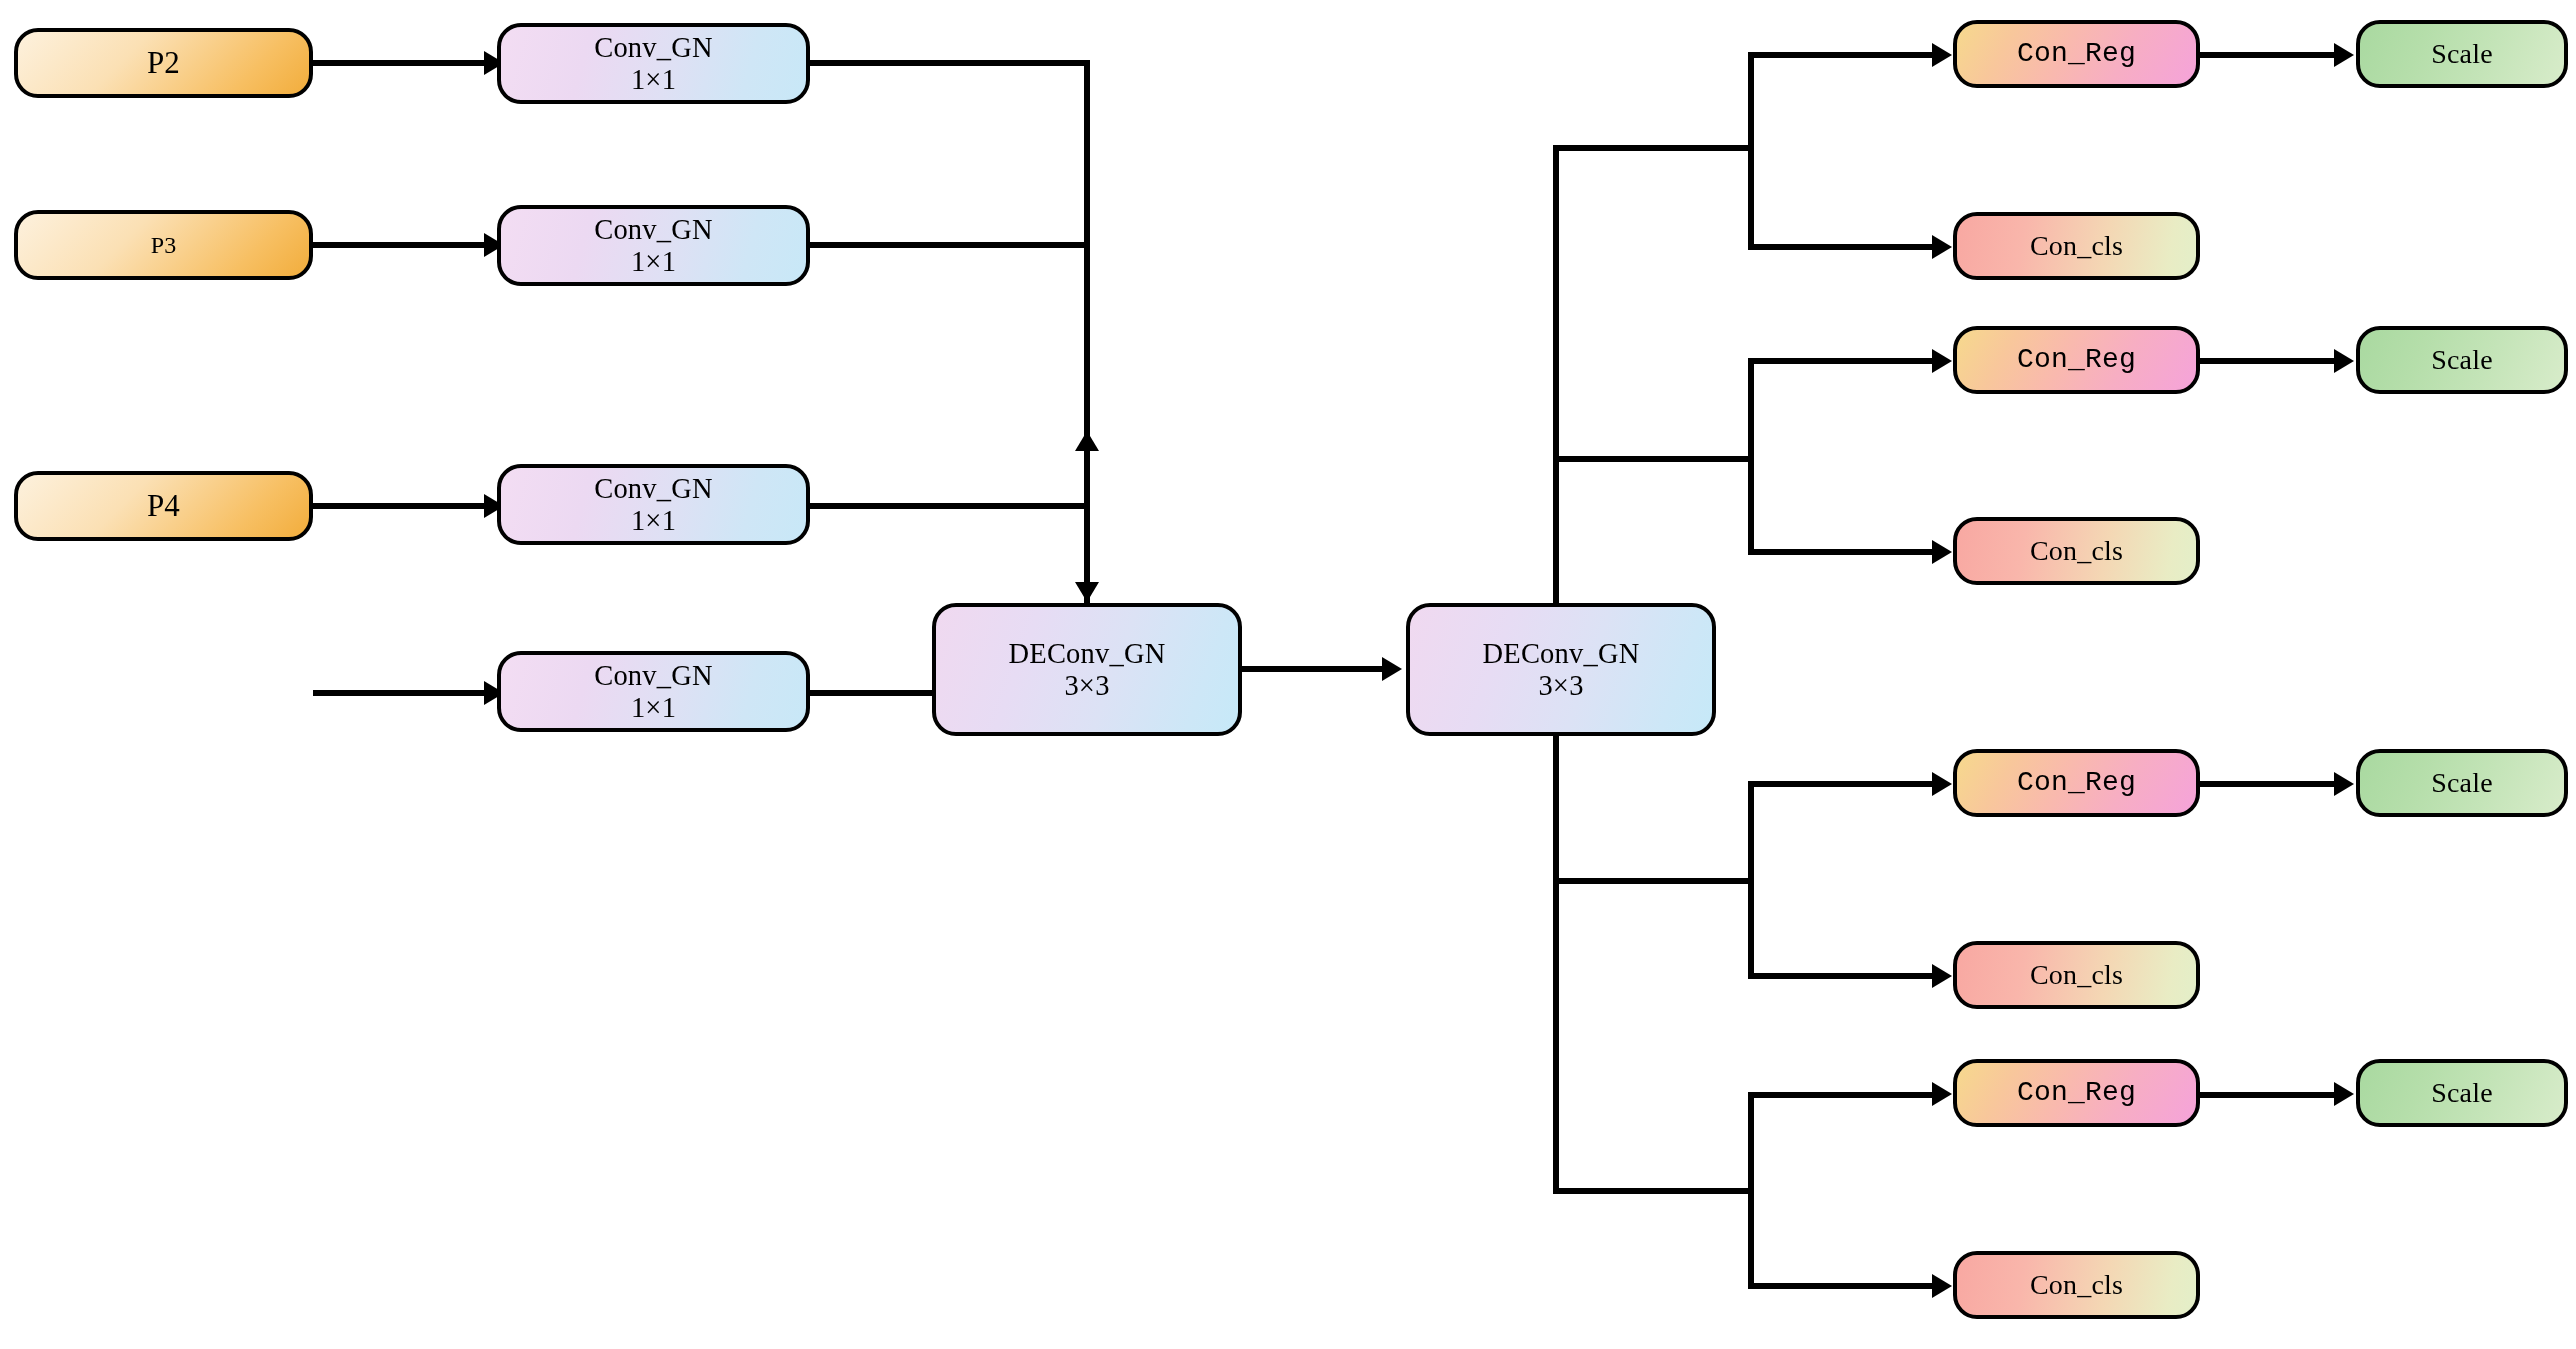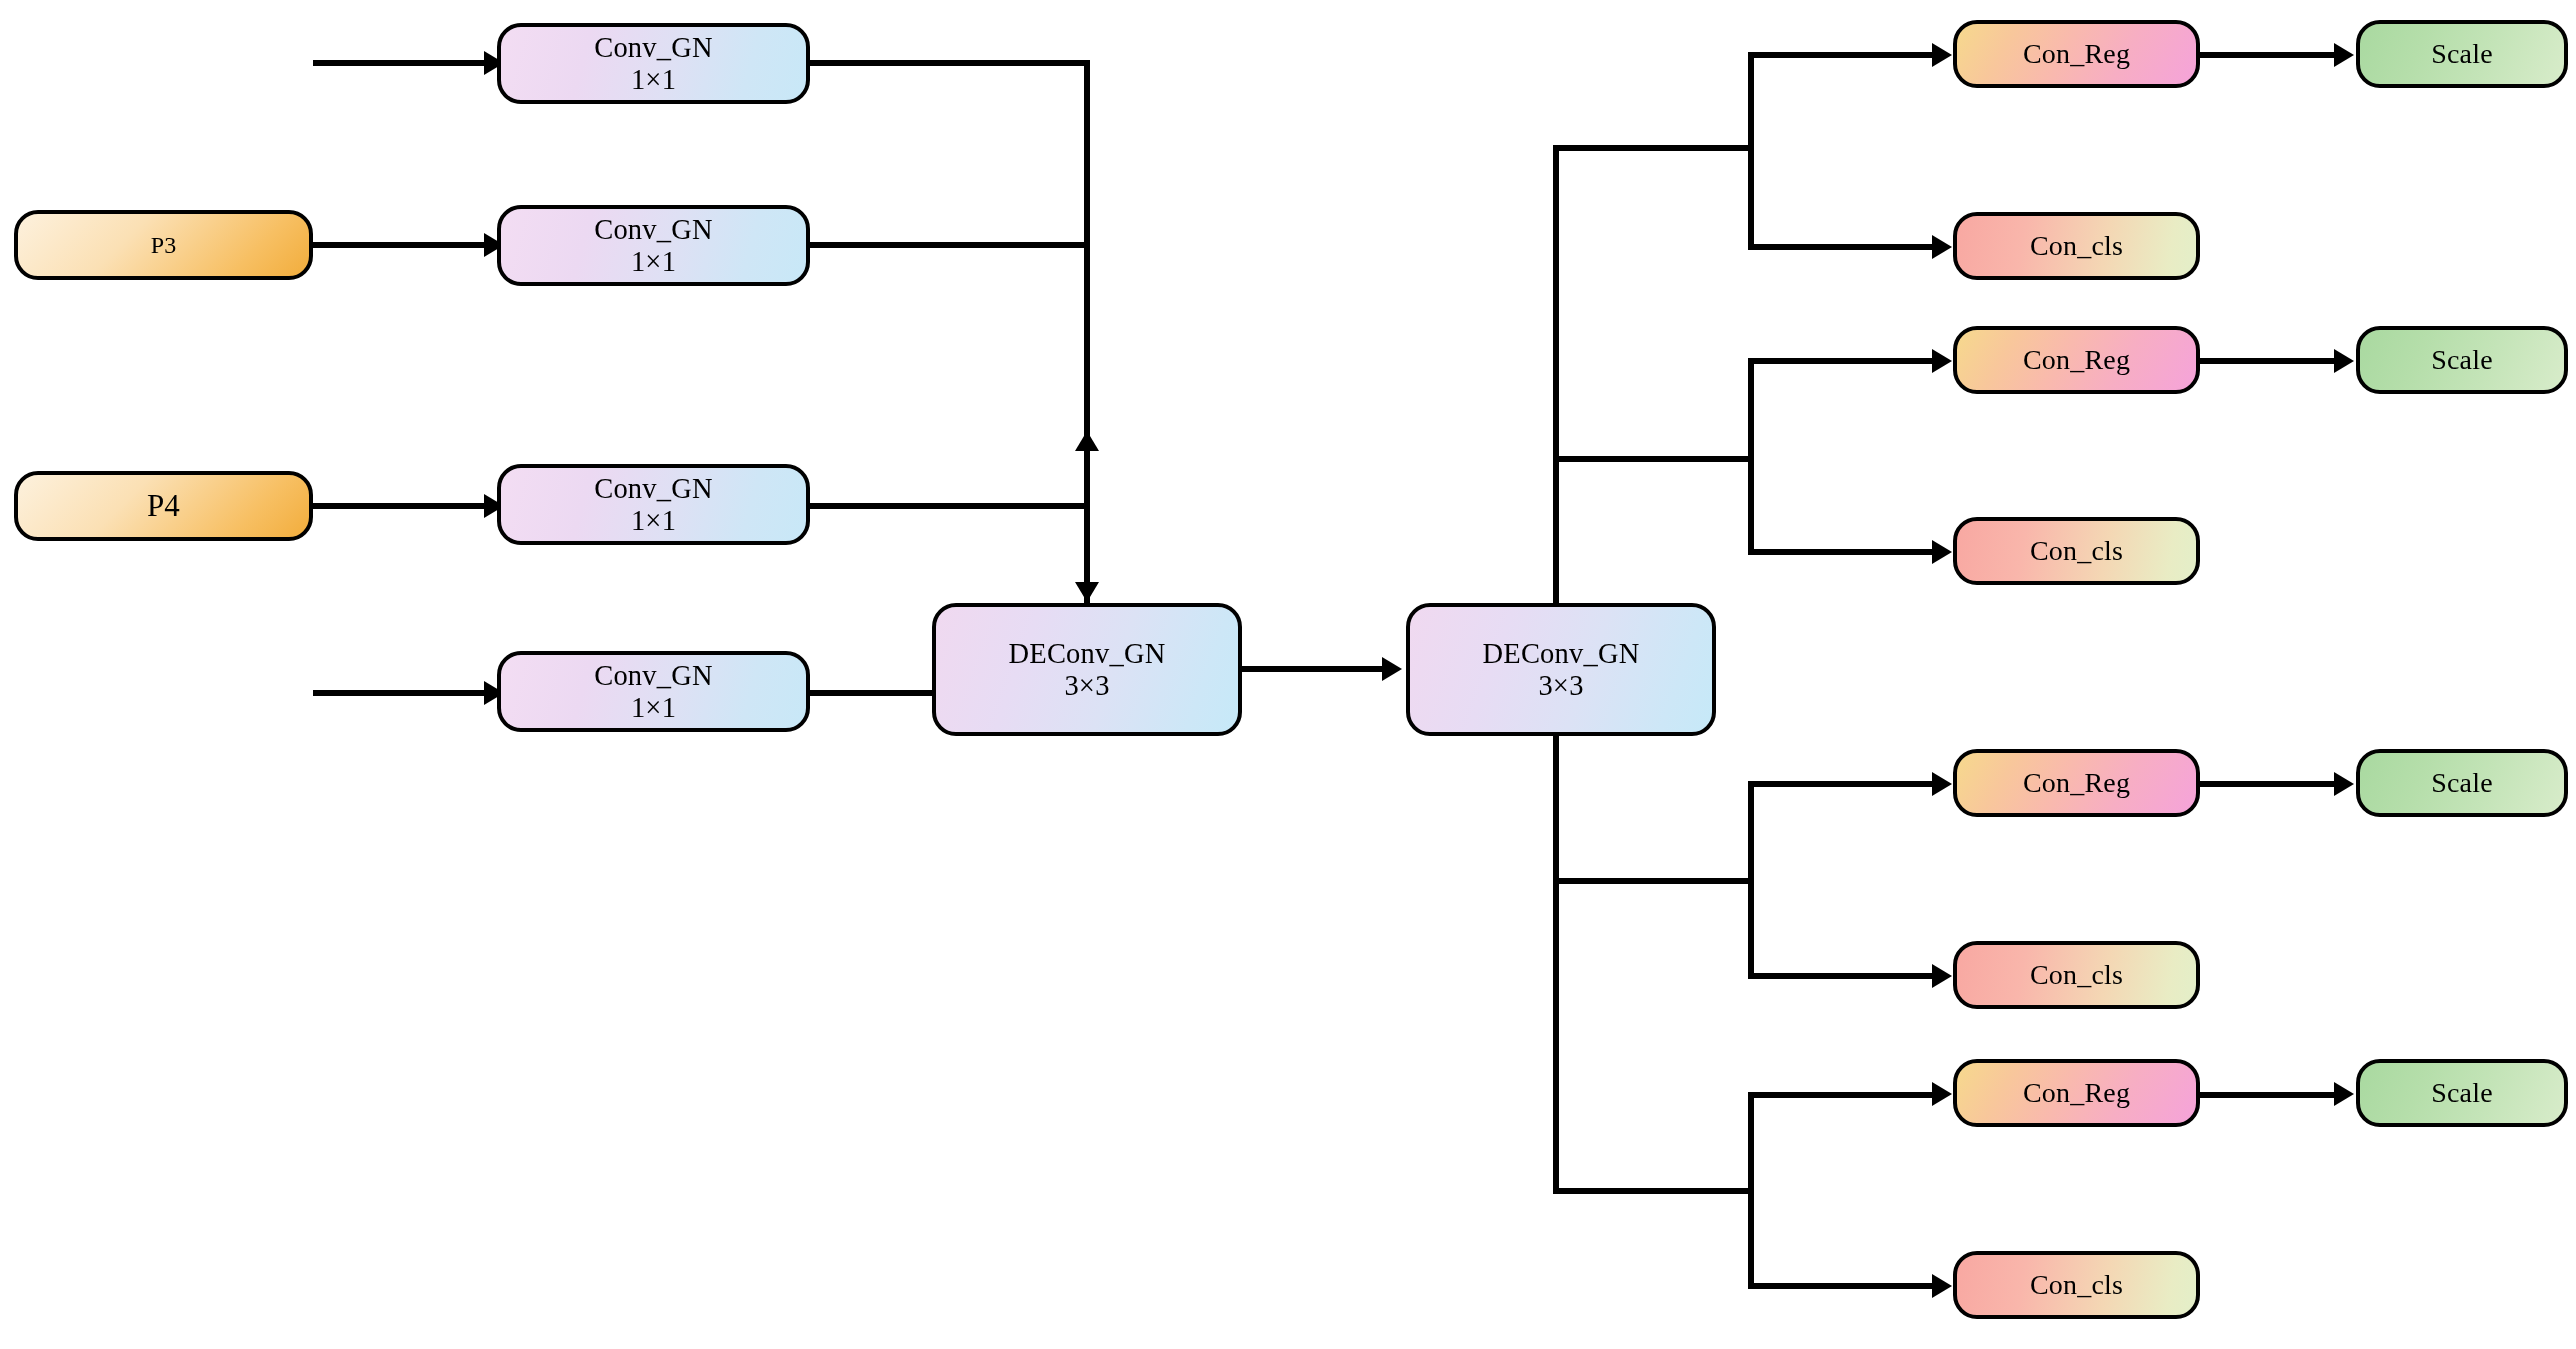--- a/index.html
+++ b/index.html
@@ -19,37 +19,40 @@
     color:#000;
     line-height:1.12;
     letter-spacing:0.2px;
   }
   .node .ln{display:block;white-space:nowrap;}
 
   
   .p-node{background:linear-gradient(135deg,#fdf1dd 0%,#fbe0b4 38%,#f7bf62 78%,#f2ad3c 100%);}
   .conv-node{background:linear-gradient(105deg,#f3ddf3 0%,#ecd9f2 28%,#dfe0f4 55%,#cfe6f6 80%,#c8e8f7 100%);}
   .deconv-node{background:linear-gradient(110deg,#f0d9f0 0%,#e7dcf4 30%,#dce2f5 58%,#cde7f7 85%,#c6e9f8 100%);}
-  .reg-node{background:linear-gradient(120deg,#f6d98d 0%,#f8c79b 22%,#f9b9ae 45%,#f7aec3 68%,#f5a3da 100%);}
+  .reg-node{background:linear-gradient(120deg,#f6d98d 0%,#f8c79b 22%,#f9b9ae 45%,#f7aec3 68%,#f5a3da 100%);font-family:Liberation Mono, monospace;}
   .cls-node{background:linear-gradient(100deg,#f8a8a2 0%,#f9b6ab 28%,#f4d7b4 62%,#e9ecc4 88%,#e3efc9 100%);align-items:center;}
   .scale-node{background:linear-gradient(115deg,#a9d9a0 0%,#b5deaa 30%,#c4e4b8 62%,#d8ecca 100%);}
 
   
   .hline{position:absolute;background:#000;height:5.5px;}
   .vline{position:absolute;background:#000;width:5.5px;}
   .arrow{position:absolute;width:0;height:0;}
   .arrow-r{border-top:12px solid transparent;border-bottom:12px solid transparent;border-left:20px solid #000;}
   .arrow-d{border-left:12px solid transparent;border-right:12px solid transparent;border-top:20px solid #000;}
   .arrow-u{border-left:12px solid transparent;border-right:12px solid transparent;border-bottom:20px solid #000;}
 </style>
 </head>
 <body>
 
 <div id="stage">
 
+  <div class="node p-node" style="left:14px;top:28px;width:299px;height:70px;font-size:31px;">
+    <span class="ln">P2</span>
+  </div>
   <div class="node p-node" style="left:14px;top:210px;width:299px;height:70px;font-size:24px;">
     <span class="ln">P3</span>
   </div>
   <div class="node p-node" style="left:14px;top:471px;width:299px;height:70px;font-size:31px;">
     <span class="ln">P4</span>
   </div>
 
   <div class="hline" style="left:313px;top:60px;width:177px;"></div>
   <div class="arrow arrow-r" style="left:484px;top:51px;"></div>
 

